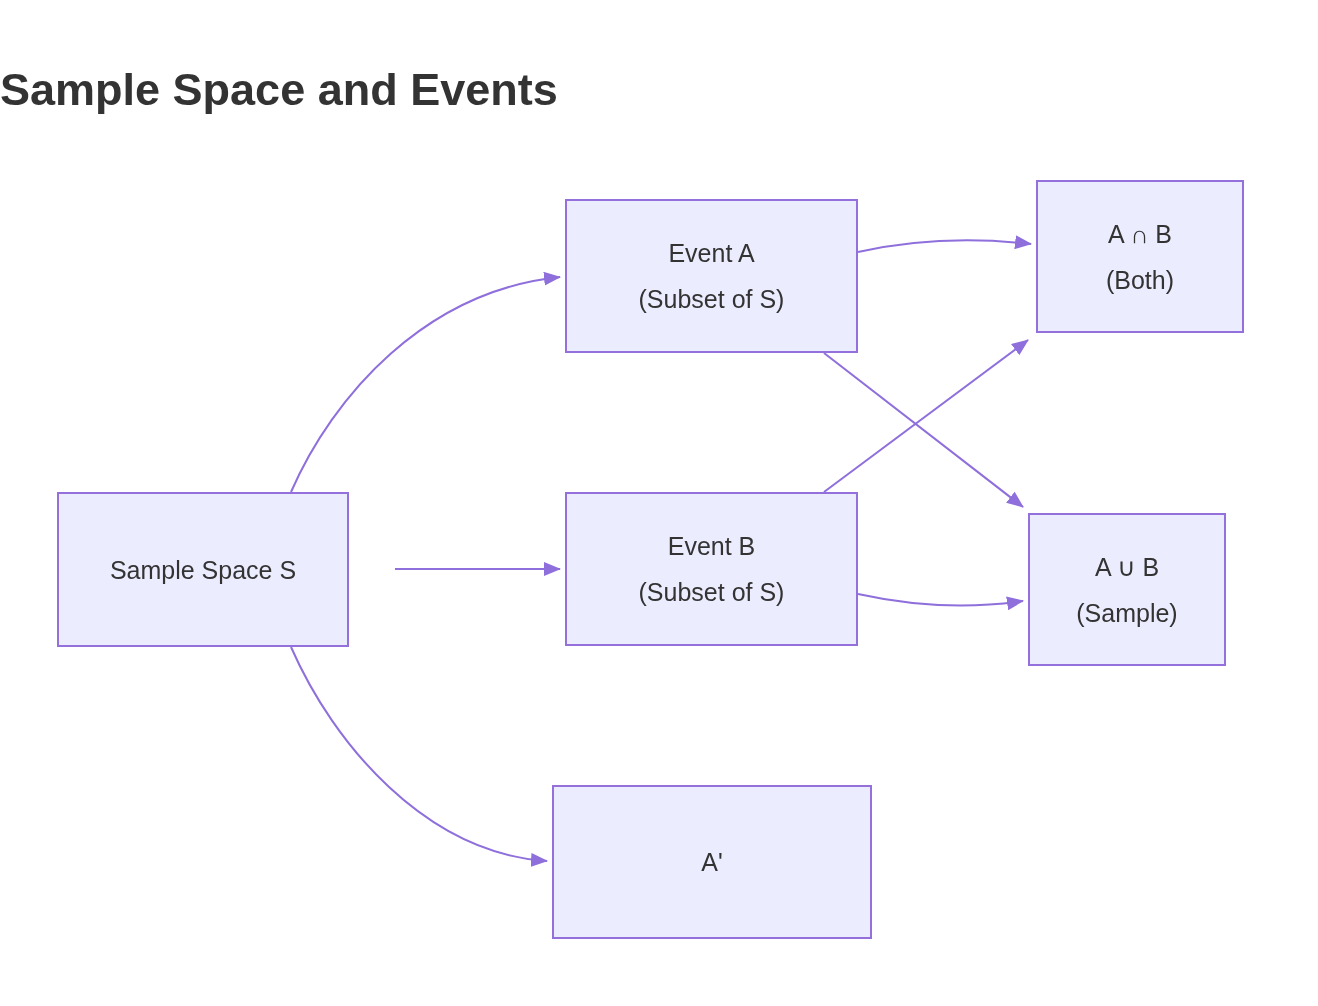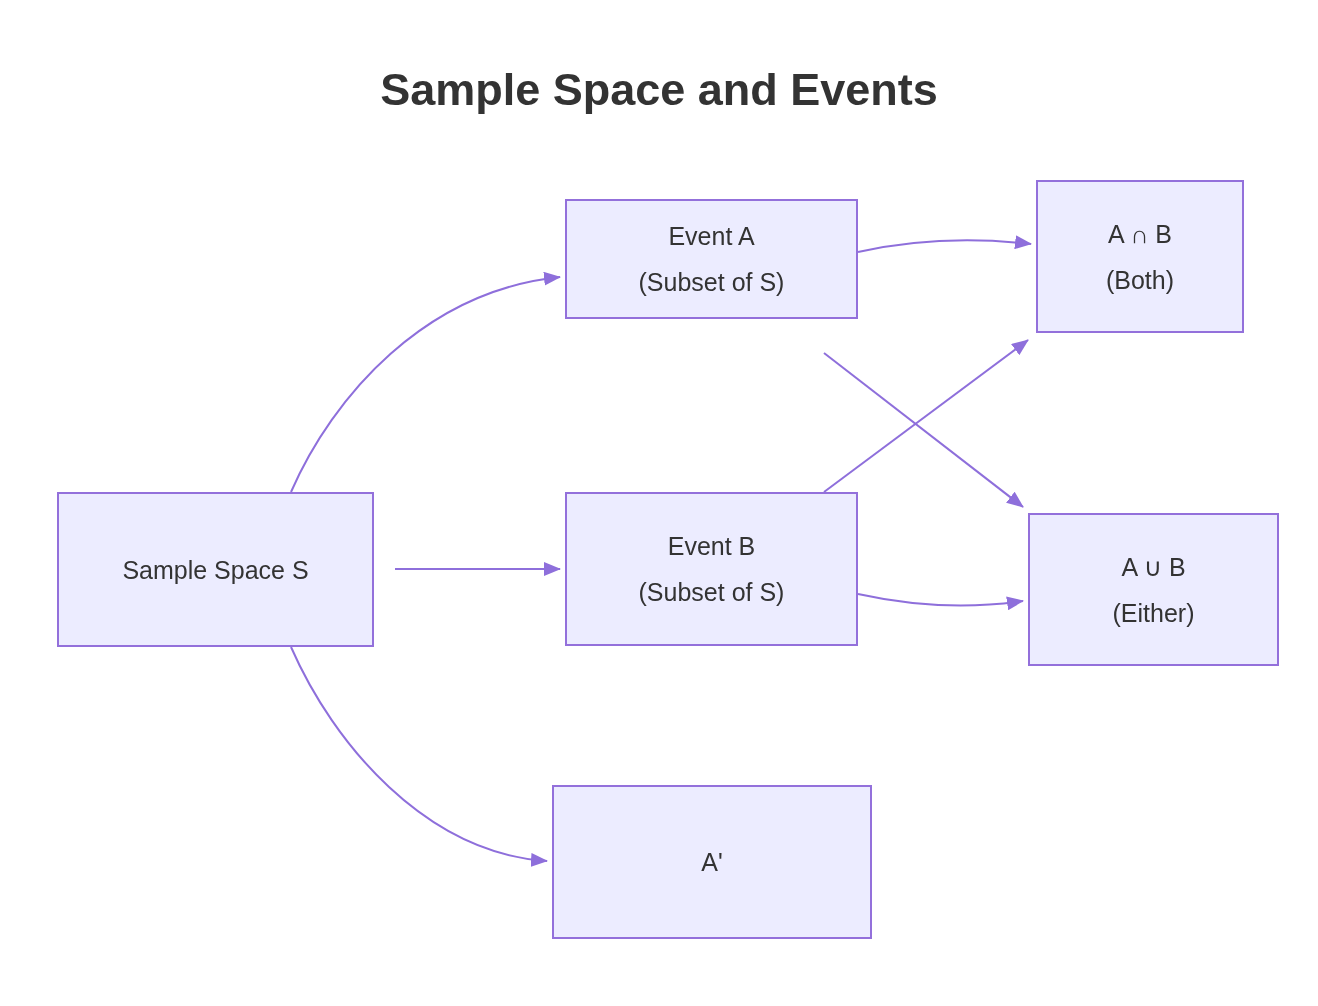--- a/index.html
+++ b/index.html
@@ -13,21 +13,20 @@
     height: 1006px;
     background: #ffffff;
     font-family: "Liberation Sans", sans-serif;
     overflow: hidden;
   }
   .title {
     position: absolute;
     top: 64px;
     left: 0;
     width: 100%;
-    text-align: center;
     font-size: 45px;
     font-weight: 700;
     color: var(--title-color, #333333);
     letter-spacing: 0px;
   }
   .edges {
     position: absolute;
     top: 0;
     left: 0;
   }
@@ -47,26 +46,26 @@
     border: 2px solid var(--node-border, #9370DB);
     display: flex;
     flex-direction: column;
     align-items: center;
     justify-content: center;
     text-align: center;
     color: var(--text-color, #333333);
     font-size: 25px;
     line-height: 46px;
   }
-  .node-sample-space { left: 57px;   top: 492px; width: 317px; height: 155px; }
-  .node-event-a      { left: 565px;  top: 199px; width: 293px; height: 120px; }
+  .node-sample-space { left: 57px;   top: 492px; width: 292px; height: 155px; }
+  .node-event-a      { left: 565px;  top: 199px; width: 293px; height: 154px; }
   .node-event-b      { left: 565px;  top: 492px; width: 293px; height: 154px; }
   .node-complement   { left: 552px;  top: 785px; width: 320px; height: 154px; }
   .node-intersection { left: 1036px; top: 180px; width: 208px; height: 153px; }
-  .node-union        { left: 1028px; top: 513px; width: 251px; height: 153px; }
+  .node-union        { left: 1028px; top: 513px; width: 198px; height: 153px; }
 </style>
 </head>
 <body>
 
 <div class="canvas">
 
   <div class="title">Sample Space and Events</div>
 
   <svg class="edges" width="1318" height="1006" viewBox="0 0 1318 1006" xmlns="http://www.w3.org/2000/svg">
     <defs>
@@ -101,16 +100,16 @@
     <span>A'</span>
   </div>
 
   <div class="node node-intersection">
     <span>A ∩ B</span>
     <span>(Both)</span>
   </div>
 
   <div class="node node-union">
     <span>A ∪ B</span>
-    <span>(Either)</span>
+    <span>(Sample)</span>
   </div>
 
 </div>
 
 </body></html>

